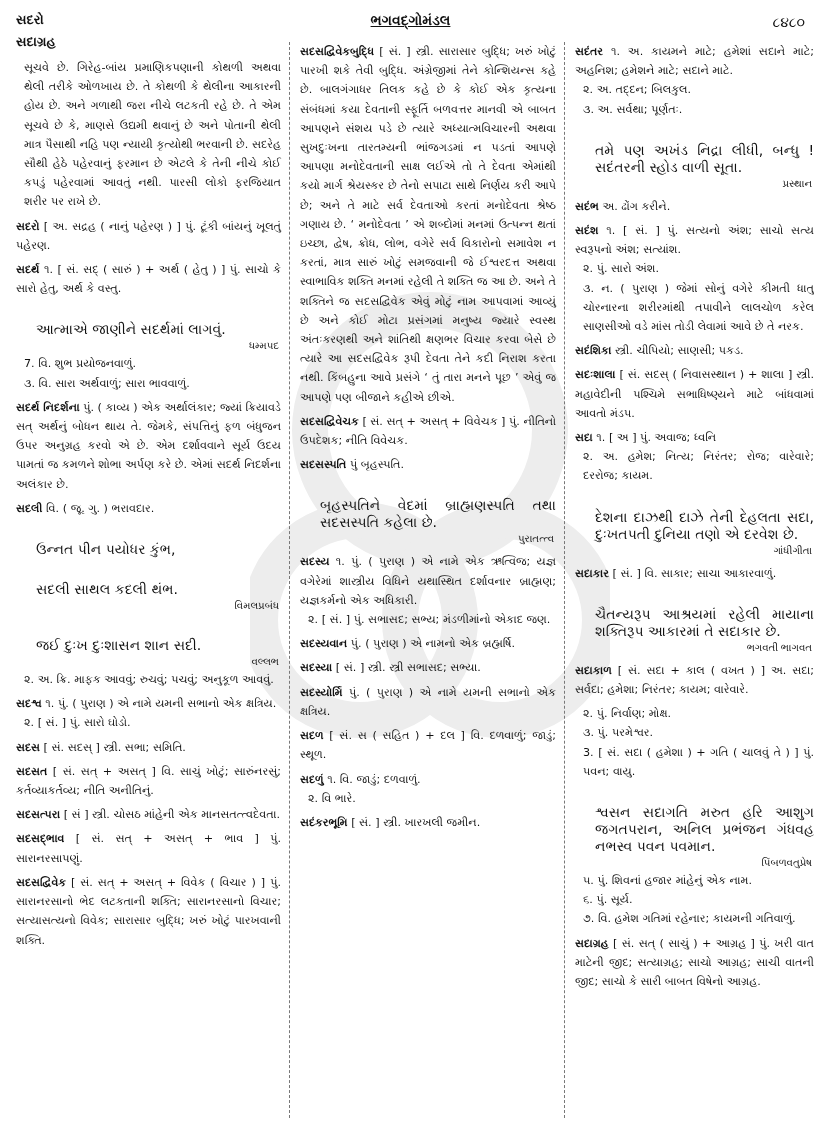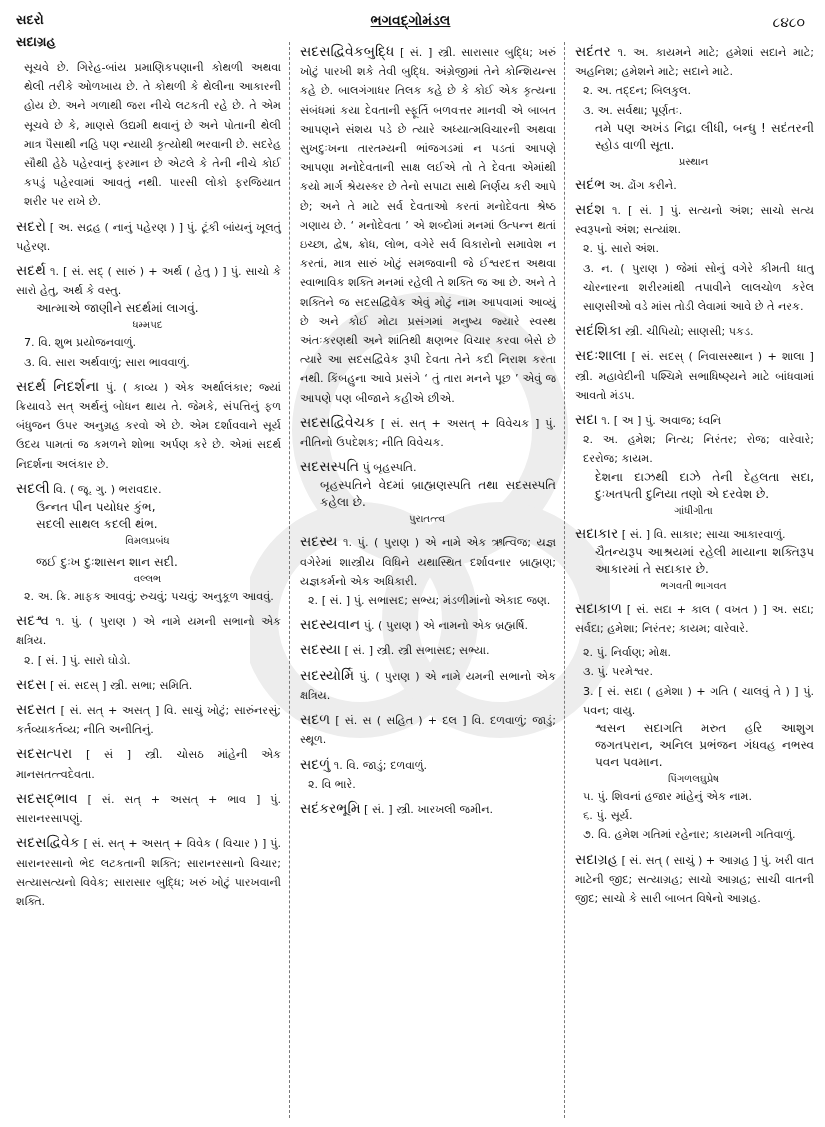--- a/index.html
+++ b/index.html
@@ -17,25 +17,25 @@
     .title { position: absolute; left: 0; right: 0; top: 0; text-align: center; font-size: 14px; font-weight: bold; text-decoration: underline; }
     .pageno { position: absolute; right: 0; top: 2px; font-size: 14px; }
     .columns { position: absolute; top: 58px; left: 16px; width: 798px; height: 1060px; display: flex; }
     .col { font-size: 11.2px; line-height: 19.2px; box-sizing: border-box; overflow: hidden; }
     .col1 { width: 273px; padding-right: 8px; }
     .col2 { width: 275px; padding: 0 8px 0 10px; border-left: 1px dashed #777; }
     .col3 { width: 250px; padding-left: 10px; border-left: 1px dashed #777; }
     .col2 { margin-top: -16px; }
     .col3 { margin-top: -16px; }
     .entry { margin-bottom: 5px; text-align: justify; }
-    .hw { font-weight: normal; font-size: 14px; }
+    .hw { font-weight: bold; font-size: 11px; }
     .sense { padding-left: 8px; }
     .cont { padding-left: 8px; }
-    .quote { padding-left: 20px; font-size: 12px; line-height: 17px; }
-    .src { text-align: center; font-size: 10.2px; line-height: 16px; padding-right: 2px; }
+    .quote { padding-left: 20px; font-size: 14px; line-height: 17px; margin-top: 23px; }
+    .src { text-align: right; font-size: 10.2px; line-height: 16px; padding-right: 2px; font-family: Liberation Serif, serif; }
   </style>
 </head>
 <body>
 
 <div class="page">
   <svg class="watermark" viewBox="0 0 360 520">
     <g fill="none" stroke="#ededed" stroke-width="36">
       <circle cx="180" cy="170" r="120"></circle>
       <circle cx="110" cy="360" r="100"></circle>
       <circle cx="250" cy="360" r="100"></circle>
@@ -168,21 +168,21 @@
           <div class="src">ભગવતી ભાગવત</div>
         </div>
         <div class="entry">
           <div class=""><span class="hw">સદાકાળ</span> <span>[ સં. સદા + કાલ ( વખત ) ] અ. સદા; સર્વદા; હમેશા; નિરંતર; કાયમ; વારેવારે.</span></div>
         </div>
         <div class="entry">
           <div class="sense">૨. પું. નિર્વાણ; મોક્ષ.</div>
           <div class="sense">૩. પું. પરમેશ્વર.</div>
           <div class="sense">3. [ સં. સદા ( હમેશા ) + ગતિ ( ચાલવું તે ) ] પું. પવન; વાયુ.</div>
           <div class="quote">શ્વસન સદાગતિ મરુત હરિ આશુગ જગતપરાન, અનિલ પ્રભંજન ગંધવહ નભસ્વ પવન પવમાન.</div>
-          <div class="src">પિંગળલઘુપ્રેષ</div>
+          <div class="src">પિંબળવતુપ્રેષ</div>
           <div class="sense">૫. પું. શિવનાં હજાર માંહેનું એક નામ.</div>
           <div class="sense">૬. પું. સૂર્ય.</div>
           <div class="sense">૭. વિ. હમેશ ગતિમાં રહેનાર; કાયમની ગતિવાળું.</div>
         </div>
         <div class="entry">
           <div class=""><span class="hw">સદાગ્રહ</span> <span>[ સં. સત્ ( સાચું ) + આગ્રહ ] પું. ખરી વાત માટેની જીદ; સત્યાગ્રહ; સાચો આગ્રહ; સાચી વાતની જીદ; સાચો કે સારી બાબત વિષેનો આગ્રહ.</span></div>
         </div>
       </div>
   </div>
 </div>

